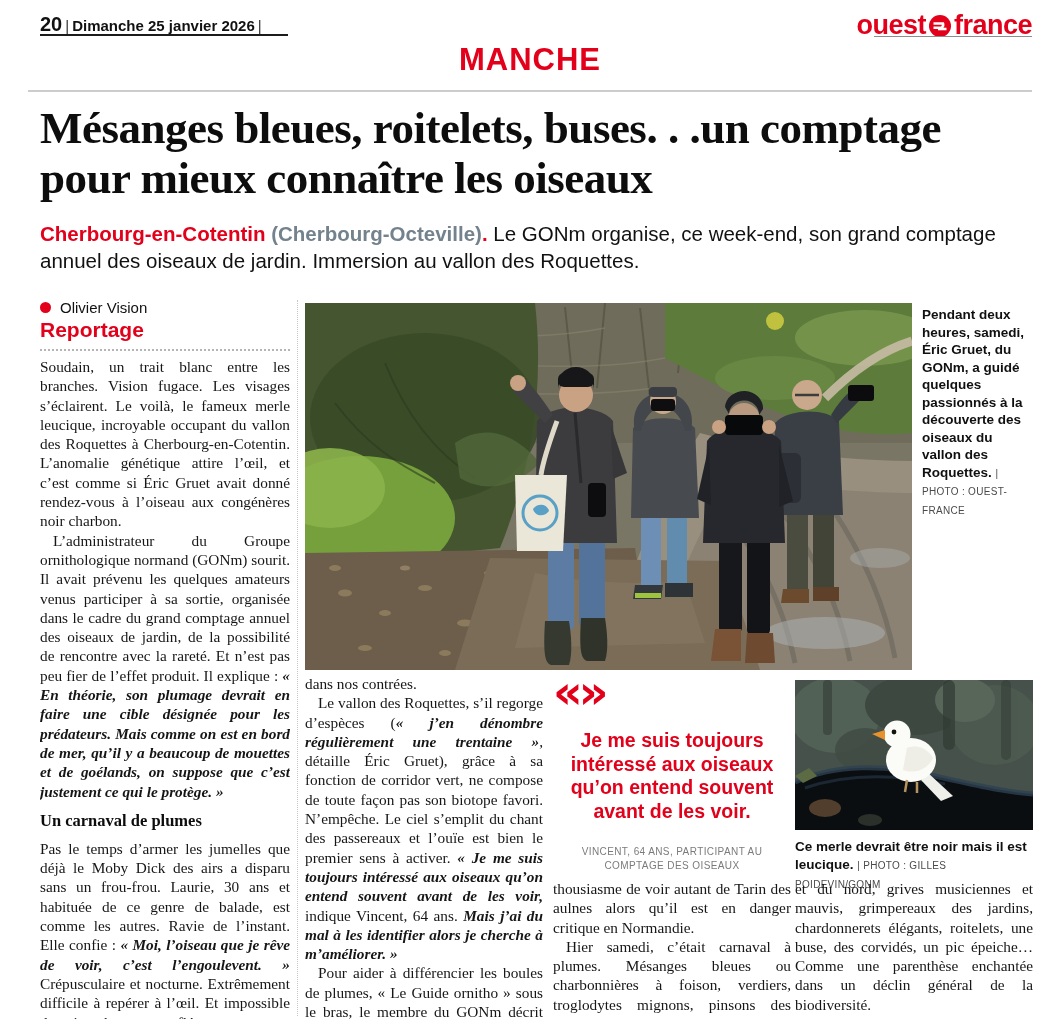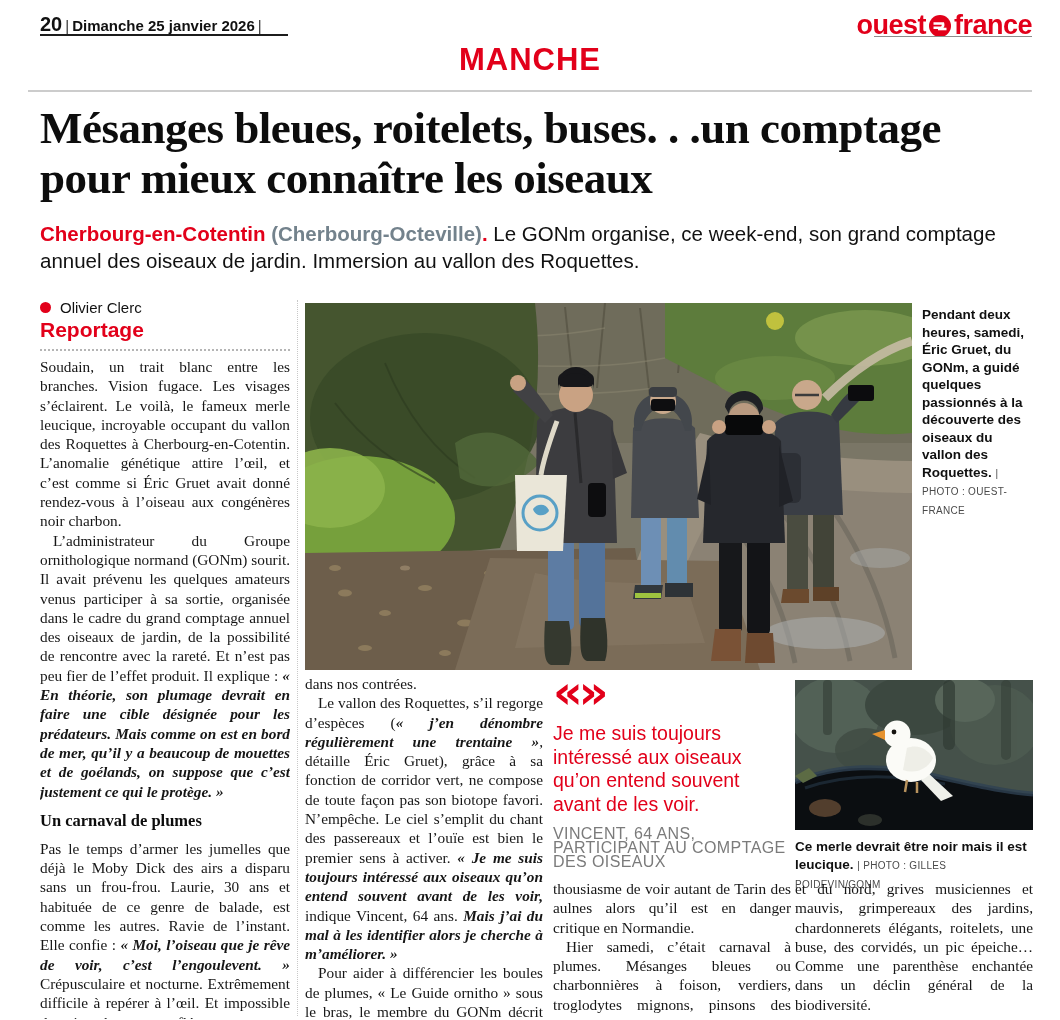--- a/index.html
+++ b/index.html
@@ -44,22 +44,22 @@
   
   .main-photo { position:absolute; left:305px; top:303px; width:607px; height:367px; overflow:hidden; }
   .main-caption { position:absolute; left:922px; top:306px; width:112px; font-size:13.5px; line-height:17.5px; font-weight:700; color:#101010; }
   .credit { font-weight:400; font-size:10px; color:#4a4a4a; letter-spacing:0.3px; }
   .bird-photo { position:absolute; left:795px; top:680px; width:238px; height:150px; overflow:hidden; }
   .bird-caption { position:absolute; left:795px; top:838px; width:238px; font-size:13.5px; line-height:18px; font-weight:700; color:#101010; }
 
   
   .pullquote { position:absolute; left:553px; top:674px; width:238px; }
   .pq-icon { color:var(--accent); font-weight:700; font-size:46px; line-height:36px; letter-spacing:-4px; font-family:"DejaVu Sans",sans-serif; }
-  .pq-text { margin-top:12px; color:var(--accent); font-weight:400; font-size:19.5px; line-height:23.5px; }
-  .pq-attr { margin-top:11px; font-size:16px; line-height:14px; color:#7b7b7b; letter-spacing:0.4px; }
+  .pq-text { margin-top:19px; color:var(--accent); font-weight:700; font-size:19.5px; line-height:23.5px;text-align:center; }
+  .pq-attr { margin-top:22px; font-size:10px; line-height:14px; color:#7b7b7b; letter-spacing:0.4px;text-align:center; }
 </style>
 </head>
 <body>
 
 <div class="page">
 
   <div class="hdr-left">
     <span class="pnum">20</span>
     <span class="sep">|</span>
     <span class="date">Dimanche 25 janvier 2026</span>
@@ -81,21 +81,21 @@
   <div class="hdr-rule-right"></div>
 
   <div class="section-title">MANCHE</div>
   <div class="rule-full"></div>
 
   <h1 class="headline">Mésanges bleues, roitelets, buses. . .un comptage pour mieux connaître les oiseaux</h1>
   <p class="standfirst"><span class="sf-loc">Cherbourg-en-Cotentin </span><span class="sf-area">(Cherbourg-Octeville)</span><span class="sf-loc">. </span><span>Le GONm organise, ce week-end, son grand comptage annuel des oiseaux de jardin. Immersion au vallon des Roquettes.</span></p>
 
   <div class="byline">
     <span class="dot"></span>
-    <span>Olivier Clerc</span>
+    <span>Olivier Vision</span>
   </div>
   <div class="kicker">Reportage</div>
   <div class="kicker-rule"></div>
   <div class="colsep"></div>
 
   <div class="col1 bt">
     <p><span>Soudain, un trait blanc entre les branches. Vision fugace. Les visages s’éclairent. Le voilà, le fameux merle leucique, incroyable occupant du vallon des Roquettes à Cherbourg-en-Cotentin. L’anomalie génétique attire l’œil, et c’est comme si Éric Gruet avait donné rendez-vous à l’oiseau aux congénères noir charbon.</span></p>
     <p class="ind"><span>L’administrateur du Groupe ornithologique normand (GONm) sourit. Il avait prévenu les quelques amateurs venus participer à sa sortie, organisée dans le cadre du grand comptage annuel des oiseaux de jardin, de la possibilité de rencontre avec la rareté. Et n’est pas peu fier de l’effet produit. Il explique : </span><span class="q">« En théorie, son plumage devrait en faire une cible désignée pour les prédateurs. Mais comme on est en bord de mer, qu’il y a beaucoup de mouettes et de goélands, on suppose que c’est justement ce qui le protège. »</span></p>
     <h3>Un carnaval de plumes</h3>
     <p><span>Pas le temps d’armer les jumelles que déjà le Moby Dick des airs a disparu sans un frou-frou. Laurie, 30 ans et habituée de ce genre de balade, est comme les autres. Ravie de l’instant. Elle confie : </span><span class="q">« Moi, l’oiseau que je rêve de voir, c’est l’engoulevent. »</span><span> Crépusculaire et nocturne. Extrêmement difficile à repérer à l’œil. Et impossible de voir ce beau camouflé en ce moment</span></p>

